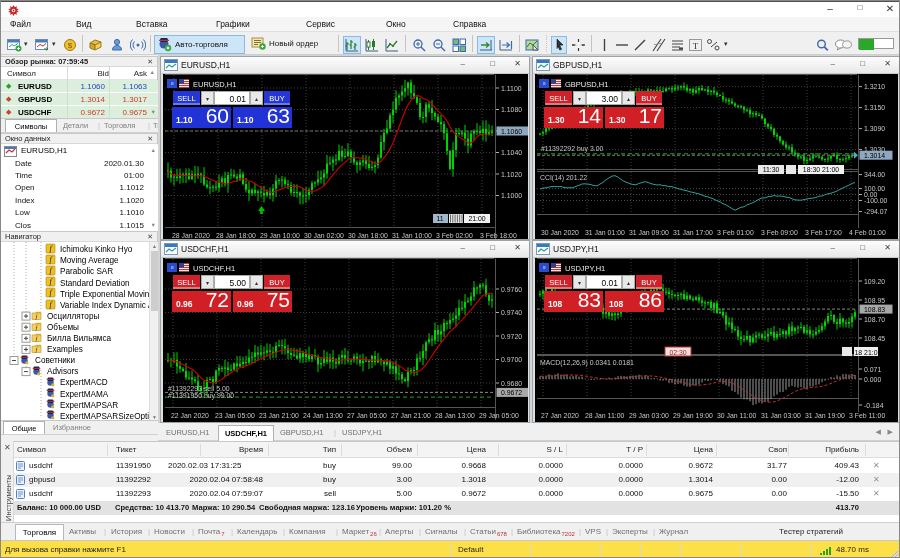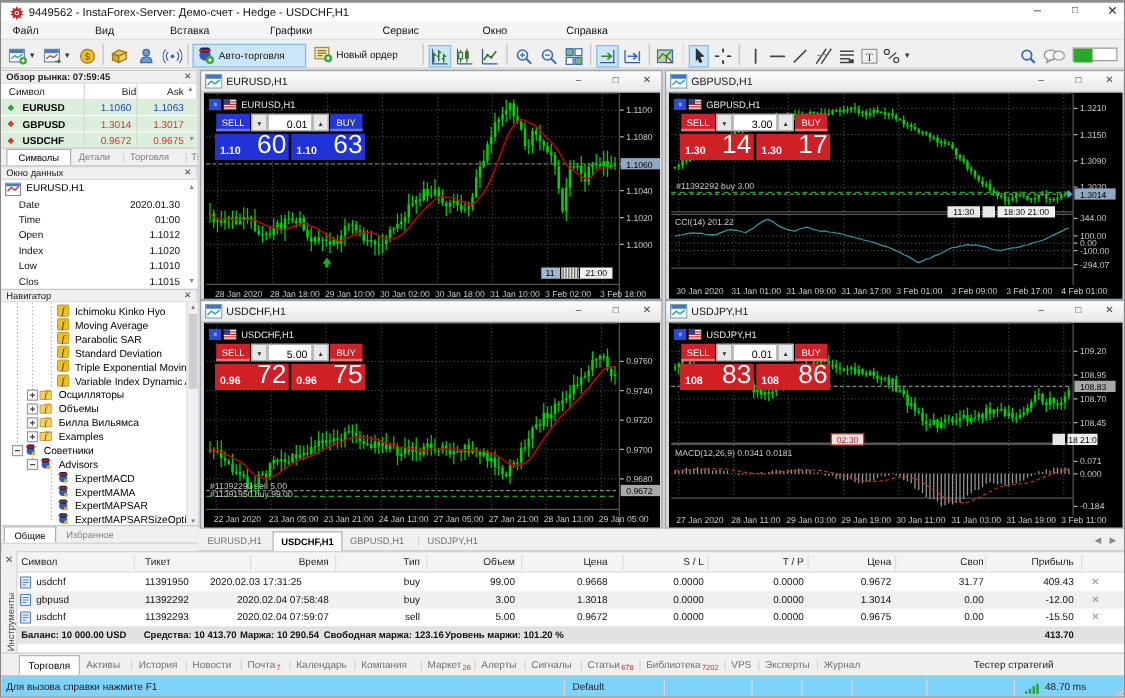--- a/index.html
+++ b/index.html
@@ -60,21 +60,20 @@
 .ocp{position:absolute;width:59px;height:21px;color:#fff}
 .ocp .s1{left:4px;bottom:3px;font-size:8.5px;font-weight:bold;position:absolute}
 .ocp .s2{right:2px;top:-3px;font-size:21px;position:absolute}
 </style></head><body>
 <div style="position:absolute;left:0;top:0;width:900px;height:16px;background:#fff;border-top:1px solid #505050">
     <svg width="13" height="13" style="position:absolute;left:6px;top:2px" viewBox="0 0 13 13">
       <path d="M6.5 1l1.3 2.2L10 2l-.6 2.4 2.4.6-1.8 1.5 1.8 1.5-2.4.6.6 2.4-2.2-1.2L6.5 12 5.2 9.8 3 11l.6-2.4L1.2 8 3 6.5 1.2 5l2.4-.6L3 2l2.2 1.2z" fill="#C42828"></path>
       <circle cx="6.5" cy="6.5" r="1.8" fill="#fff"></circle>
       <circle cx="6.5" cy="6.5" r="0.9" fill="#C42828"></circle>
     </svg>
-    <span style="position:absolute;left:22px;top:3px;font-size:9px;color:#111">9449562 - InstaForex-Server: Демо-счет - Hedge - USDCHF,H1</span>
     <span class="wbt" style="left:818px">–</span>
     <span class="wbt" style="left:848px;font-size:8px">□</span>
     <span class="wbt" style="left:878px">✕</span>
   </div>
 <div style="position:absolute;left:0;top:16px;width:900px;height:14px;background:#F5F5F5">
     <span style="position:absolute;left:9px;top:2px;font-size:8.5px;color:#111">Файл</span>
     <span style="position:absolute;left:75px;top:2px;font-size:8.5px;color:#111">Вид</span>
     <span style="position:absolute;left:135px;top:2px;font-size:8.5px;color:#111">Вставка</span>
     <span style="position:absolute;left:215px;top:2px;font-size:8.5px;color:#111">Графики</span>
     <span style="position:absolute;left:305px;top:2px;font-size:8.5px;color:#111">Сервис</span>
@@ -872,21 +871,21 @@
     <span class="bsep" style="left:335px">|</span>
     <span class="bsep" style="left:378px">|</span>
     <span class="bsep" style="left:418px">|</span>
     <span class="bsep" style="left:463px">|</span>
     <span class="bsep" style="left:510px">|</span>
     <span class="bsep" style="left:578px">|</span>
     <span class="bsep" style="left:605px">|</span>
     <span class="bsep" style="left:652px">|</span>
     <span style="position:absolute;left:778px;top:4px;font-size:8px;color:#222">Тестер стратегий</span>
   </div>
-<div style="position:absolute;left:0;top:539px;width:900px;height:19px;background:#7dd3fc;border-top:1px solid #c8c8c8">
+<div style="position:absolute;left:0;top:539px;width:900px;height:19px;background:#fde047;border-top:1px solid #c8c8c8">
     <span style="position:absolute;left:4px;top:4px;font-size:8px;color:#222">Для вызова справки нажмите F1</span>
     <i style="position:absolute;left:450px;top:2px;height:14px;border-left:1px solid #d8d8d8"></i>
     <i style="position:absolute;left:530px;top:2px;height:14px;border-left:1px solid #d8d8d8"></i>
     <i style="position:absolute;left:600px;top:2px;height:14px;border-left:1px solid #d8d8d8"></i>
     <i style="position:absolute;left:640px;top:2px;height:14px;border-left:1px solid #d8d8d8"></i>
     <i style="position:absolute;left:680px;top:2px;height:14px;border-left:1px solid #d8d8d8"></i>
     <i style="position:absolute;left:740px;top:2px;height:14px;border-left:1px solid #d8d8d8"></i>
     <i style="position:absolute;left:810px;top:2px;height:14px;border-left:1px solid #d8d8d8"></i>
     <span style="position:absolute;left:457px;top:4px;font-size:8px;color:#222">Default</span>
     <svg width="14" height="10" style="position:absolute;left:818px;top:5px">

